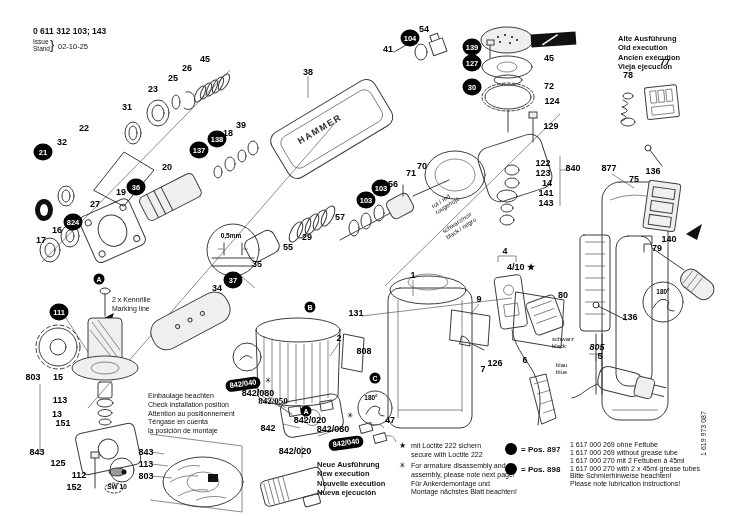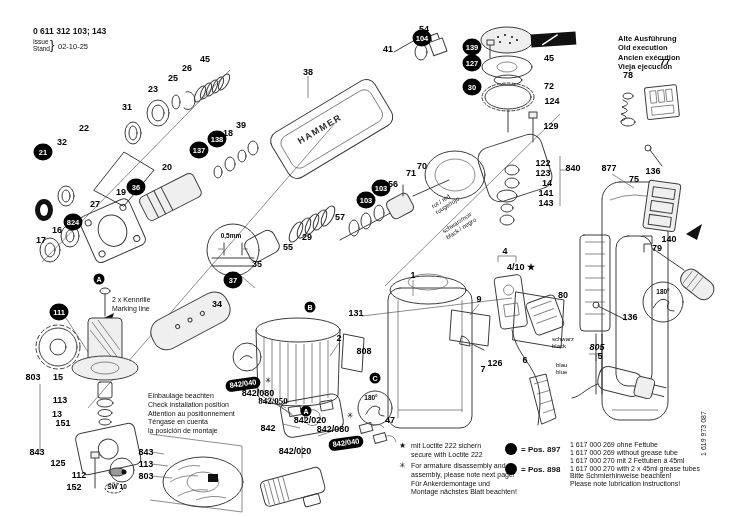--- a/index.html
+++ b/index.html
@@ -353,21 +353,21 @@
       <div class="lbl" style="left: 546px; top: 193px;">141</div>
       <div class="lbl" style="left: 546px; top: 203px;">143</div>
       <div class="lbl" style="left: 573px; top: 168px;">840</div>
       <div class="lbl" style="left: 422px; top: 166px;">70</div>
       <div class="lbl" style="left: 411px; top: 173px;">71</div>
       <div class="lbl" style="left: 393px; top: 184px;">56</div>
       <div class="lbl" style="left: 340px; top: 217px;">57</div>
       <div class="lbl" style="left: 307px; top: 237px;">29</div>
       <div class="lbl" style="left: 288px; top: 247px;">55</div>
       <div class="lbl" style="left: 257px; top: 264px;">35</div>
-      <div class="lbl" style="left: 217px; top: 304px;">34</div>
+      <div class="lbl" style="left: 217px; top: 288px;">34</div>
       <div class="lbl" style="left: 356px; top: 313px;">131</div>
       <div class="lbl" style="left: 609px; top: 168px;">877</div>
       <div class="lbl" style="left: 634px; top: 179px;">75</div>
       <div class="lbl" style="left: 653px; top: 171px;">136</div>
       <div class="lbl" style="left: 669px; top: 239px;">140</div>
       <div class="lbl" style="left: 657px; top: 248px;">79</div>
       <div class="lbl" style="left: 630px; top: 317px;">136</div>
       <div class="lbl" style="left: 563px; top: 295px;">80</div>
       <div class="lbl" style="left: 597px; top: 347px; font-style: italic;">805</div>
       <div class="lbl" style="left: 600px; top: 356px;">5</div>
@@ -408,21 +408,21 @@
       <div class="lbl sym" style="left: 268px; top: 381px;">✳</div>
       <div class="lbl sym" style="left: 350px; top: 416px;">✳</div>
       <div class="lbl circled" style="left: 43px; top: 152px;">21</div>
       <div class="lbl circled" style="left: 136px; top: 187px;">36</div>
       <div class="lbl circled" style="left: 73px; top: 222px;">824</div>
       <div class="lbl circled" style="left: 199px; top: 150px;">137</div>
       <div class="lbl circled" style="left: 217px; top: 139px;">138</div>
       <div class="lbl circled" style="left: 59px; top: 312px;">111</div>
       <div class="lbl circled" style="left: 366px; top: 200px;">103</div>
       <div class="lbl circled" style="left: 381px; top: 188px;">103</div>
-      <div class="lbl circled" style="left: 422px; top: 38px;">104</div>
+      <div class="lbl circled" style="left: 410px; top: 38px;">104</div>
       <div class="lbl circled" style="left: 472px; top: 47px;">139</div>
       <div class="lbl circled" style="left: 472px; top: 63px;">127</div>
       <div class="lbl circled" style="left: 472px; top: 87px;">30</div>
       <div class="lbl circled" style="left: 233px; top: 280px;">37</div>
       <div class="lbl letter" style="left: 99px; top: 279px;">A</div>
       <div class="lbl letter" style="left: 306px; top: 411px;">A</div>
       <div class="lbl letter" style="left: 310px; top: 307px;">B</div>
       <div class="lbl letter" style="left: 375px; top: 378px;">C</div>
       <div class="lbl boxed" style="left: 243px; top: 384px; transform: translate(-50%, -50%) rotate(-8deg);">842/040</div>
       <div class="lbl boxed" style="left: 346px; top: 443px; transform: translate(-50%, -50%) rotate(-8deg);">842/040</div>
@@ -438,20 +438,24 @@
 Old execution
 Ancien exécution
 Vieja ejecución</div>
   <div class="note" style="left:112px;top:296px;font-size:7px">2 x Kennrille
 Marking line</div>
   <div class="note" style="left:148px;top:392px;font-size:7px">Einbaulage beachten
 Check installation position
 Attention au positionnement
 Téngase en cuenta
 la posición de montaje</div>
+  <div class="note b" style="left:317px;top:460px">Neue Ausführung
+New execution
+Nouvelle exécution
+Nueva ejecución</div>
 
   <div class="note" style="left:399px;top:441px;font-size:8px">★</div>
   <div class="note" style="left:411px;top:442px;font-size:7px">mit Loctite 222 sichern
 secure with Loctite 222</div>
   <div class="note" style="left:399px;top:461px;font-size:8px">✳</div>
   <div class="note" style="left:411px;top:462px;font-size:7px">For armature disassembly and
 assembly, please note next page!
 Für Ankerdemontage und
 Montage nächstes Blatt beachten!</div>
 

